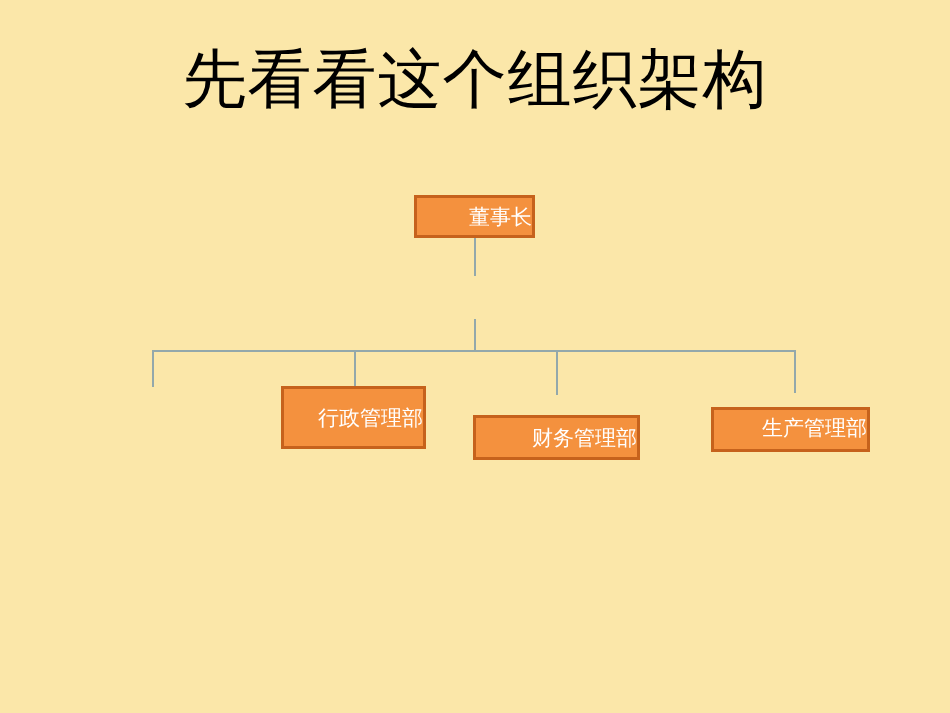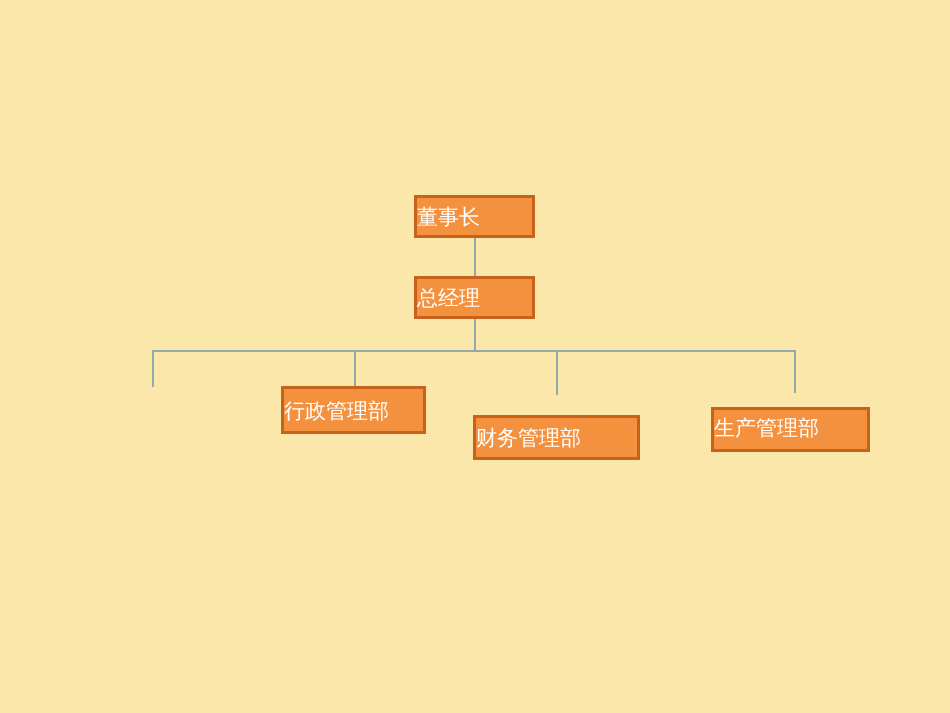--- a/index.html
+++ b/index.html
@@ -51,21 +51,21 @@
   .connector.h { height: 2px; }
 
   
   .node {
     position: absolute;
     box-sizing: border-box;
     background: #f4913e;
     border: 3px solid #c6621c;
     display: flex;
     align-items: center;
-    justify-content: flex-start;
+    justify-content: flex-end;
     color: #ffffff;
     text-align: center;
     white-space: nowrap;
     font-weight: 400;
   }
   .node .node-label {
     display: block;
     line-height: 1;
   }
 
@@ -90,21 +90,21 @@
     left: 103px;
     top: 387px;
     width: 142px;
     height: 46px;
     font-size: 21px;
   }
   #node-admin {
     left: 281px;
     top: 386px;
     width: 145px;
-    height: 48px;
+    height: 63px;
     font-size: 21px;
   }
   #node-finance {
     left: 473px;
     top: 395px;
     width: 167px;
     height: 45px;
     font-size: 21px;
     margin-top: 20px;
   }
@@ -115,41 +115,39 @@
     height: 45px;
     font-size: 21px;
     font-family: Liberation Mono, monospace;
   }
 </style>
 </head>
 <body>
 
 <div id="slide">
 
+  <div id="slide-title">先看看这个组织架构</div>
 
   <div id="org-chart">
 
     <div class="connector v" style="left:474px; top:238px; height:38px;"></div>
 
     <div class="connector v" style="left:474px; top:319px; height:32px;"></div>
 
     <div class="connector h" style="left:152px; top:350px; width:644px;"></div>
 
     <div class="connector v" style="left:152px; top:350px; height:37px;"></div>
     <div class="connector v" style="left:354px; top:350px; height:36px;"></div>
     <div class="connector v" style="left:556px; top:350px; height:45px;"></div>
     <div class="connector v" style="left:794px; top:350px; height:43px;"></div>
 
     <div class="node" id="node-chairman">
       <span class="node-label">董事长</span>
     </div>
 
-    <div class="node" id="node-gm">
-      <span class="node-label">总经理</span>
-    </div>
 
 
     <div class="node" id="node-admin">
       <span class="node-label">行政管理部</span>
     </div>
 
     <div class="node" id="node-finance">
       <span class="node-label">财务管理部</span>
     </div>
 

